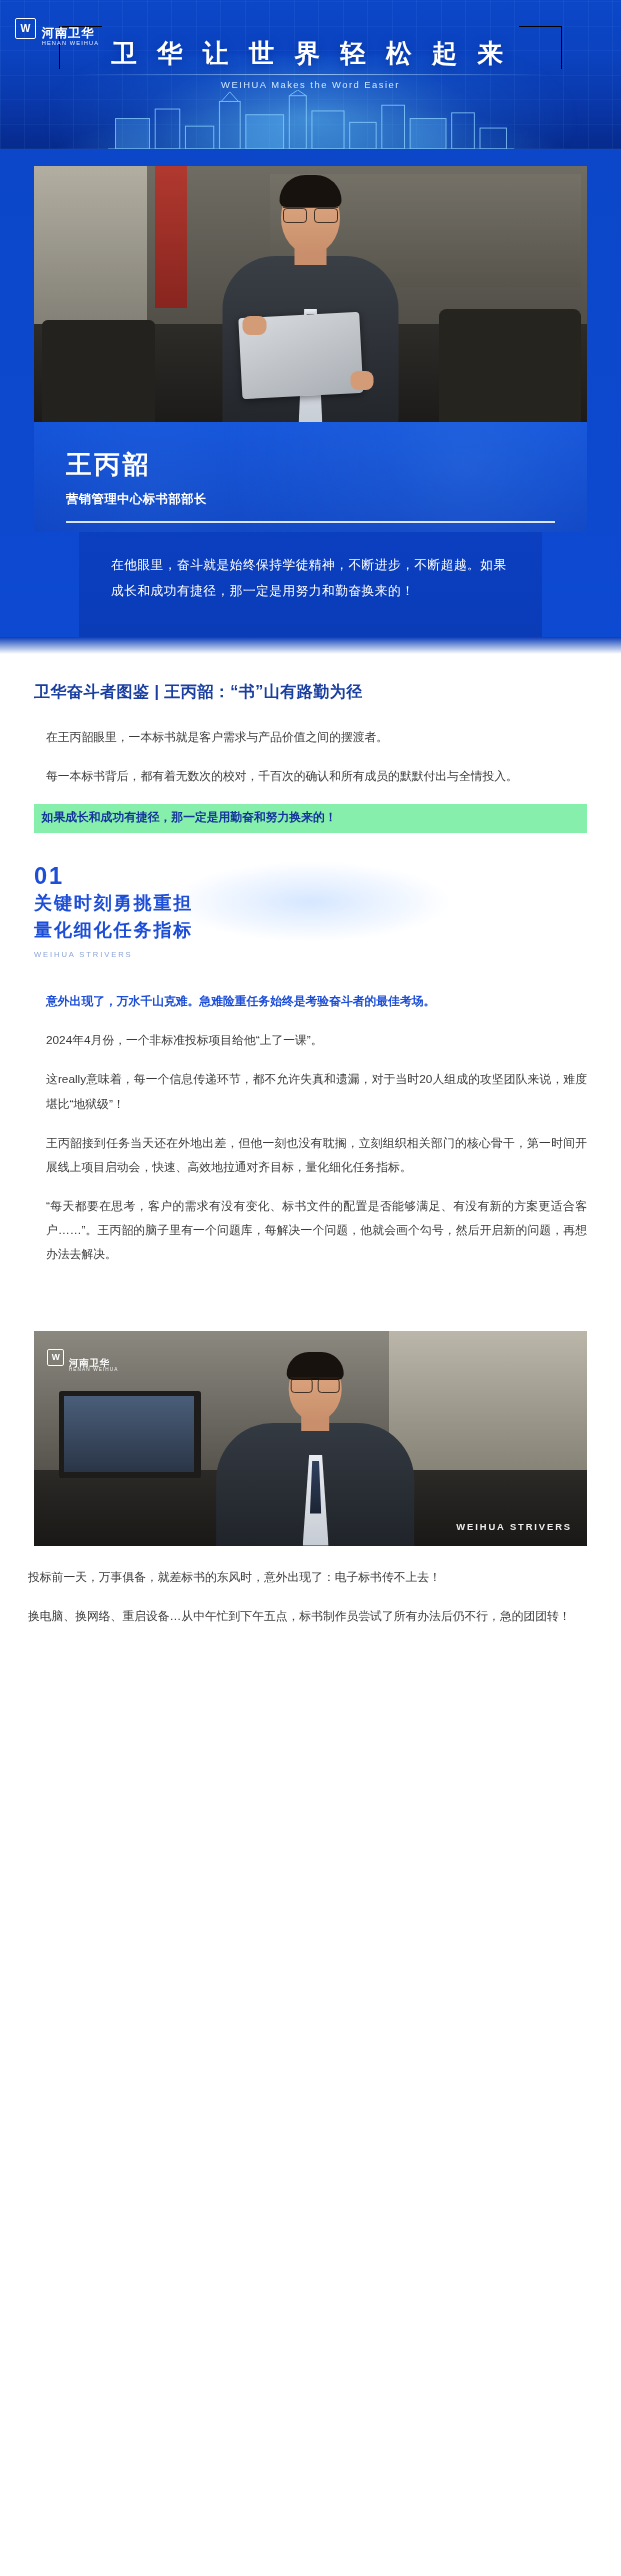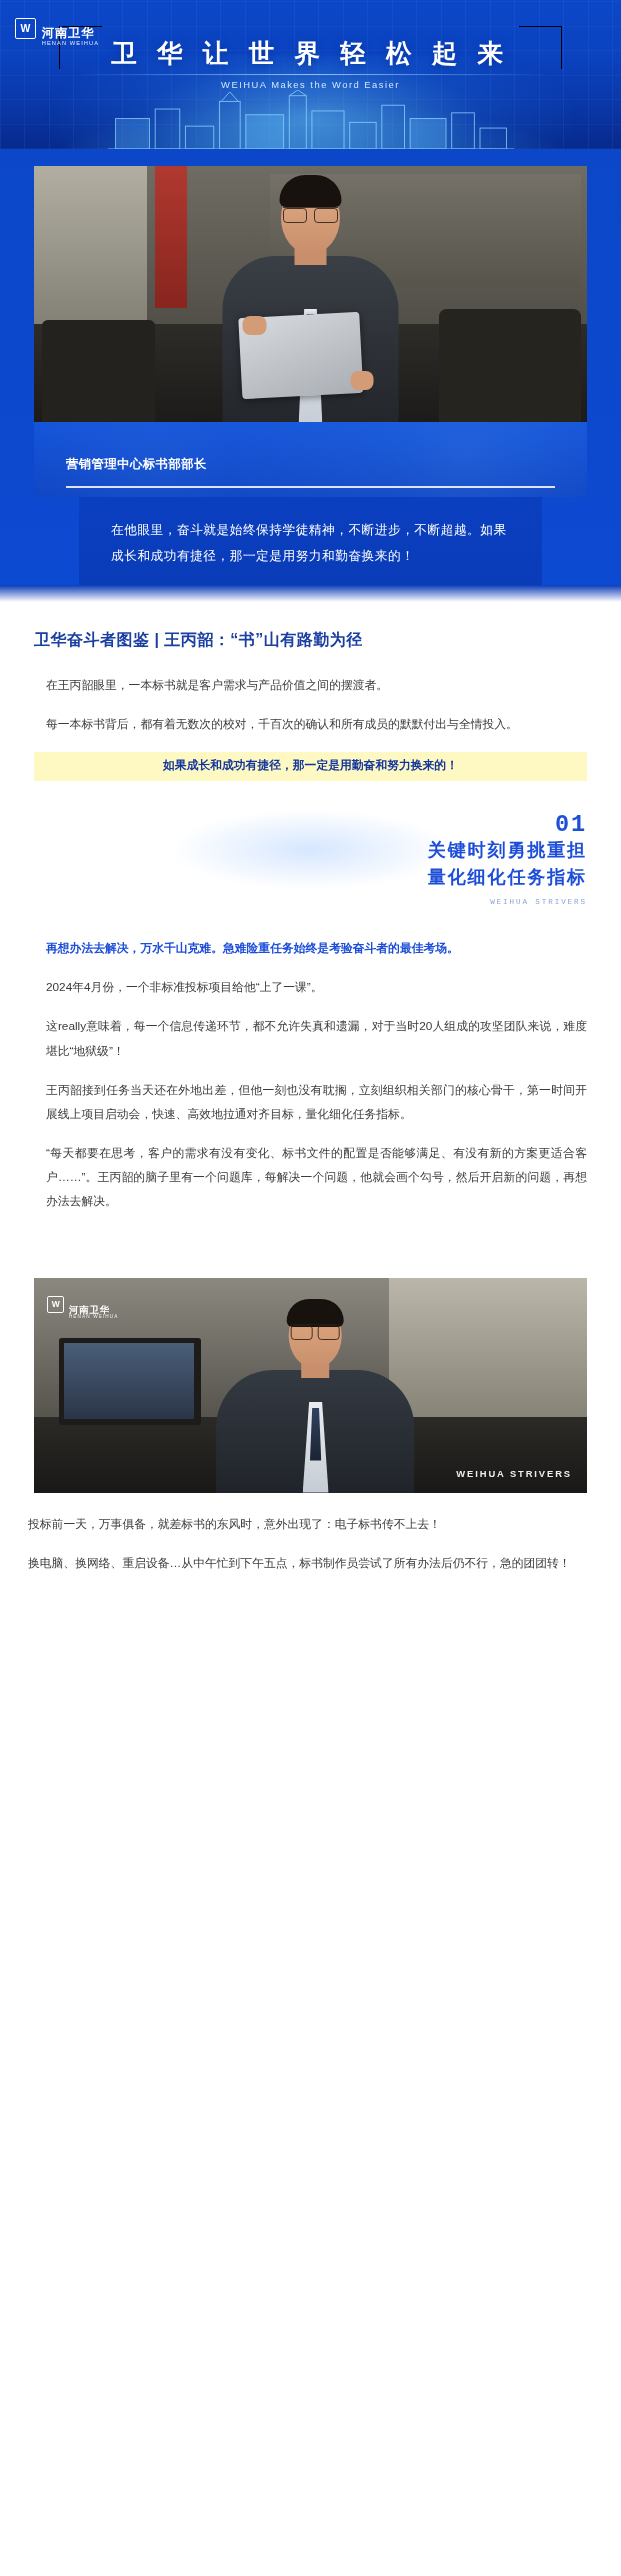--- a/index.html
+++ b/index.html
@@ -201,21 +201,21 @@
       radial-gradient(circle at 78% 40%, rgba(120,190,255,.18), rgba(0,0,0,0) 55%),
       radial-gradient(circle at 22% 60%, rgba(120,190,255,.12), rgba(0,0,0,0) 55%);
   }
   .nc-name { position: relative; color:#fff; font-size: 25.5px; font-weight: bold; letter-spacing: 2.8px; }
   .nc-role { position: relative; color:#fff; font-size: 12.3px; font-weight: bold; margin-top: 9.4px; letter-spacing: 0.5px; }
   .nc-rule { position: relative; height: 1.9px; background: rgba(255,255,255,.85); margin: 13.2px 0 0 0; }
 
   .bluequote {
     width: 463px; margin: 0 auto;
     background: linear-gradient(180deg,#0a3fc0 0%, #0a3cb8 100%);
-    padding: 21px 32px 16px 32px;
+    padding: 21px 32px 33px 32px;
     color: #ffffff;
     font-size: 12.7px;
     line-height: 2.0;
     letter-spacing: 0.5px;
   }
   .blue-tail {
     width: 621px; height: 17px;
     background: linear-gradient(180deg,#0a3cb8 0%, #ffffff 100%);
   }
 
@@ -234,37 +234,35 @@
   .p {
     font-size: 11.8px;
     color: #3b3b3b;
     line-height: 2.05;
     margin: 0 0 15px 12px;
     text-align: justify;
   }
   .strong-blue { color:#1d4ed8; font-weight: bold; }
   .hl {
     display: block;
-    background: #fef9c3;
+    background: #86efac;
     color: #14359c;
     font-weight: bold;
     font-size: 11.8px;
     line-height: 2.0;
     padding: 2.8px 7.6px;
     margin: 0 0 19px 0;
-    text-align: center;
   }
 
   
   .sec-head {
     position: relative;
-    text-align: right;
+    text-align: left;
     margin: 24.5px 0 21px 0;
     padding: 5.7px 0 9.4px 0;
-    font-family: Liberation Mono, monospace;
   }
   .sec-head .halo {
     position: absolute; left: 50%; top: 3.8px; transform: translateX(-50%);
     width: 283px; height: 81px;
     background: radial-gradient(ellipse at 50% 50%, rgba(120,175,255,.30), rgba(255,255,255,0) 70%);
     border-radius: 50%;
   }
   .sec-num {
     position: relative;
     font-size: 23.6px; font-weight: bold; color: #1d4ed8; letter-spacing: 1.9px;
@@ -383,20 +381,21 @@
         <div class="hp-hair"></div>
         <div class="hp-glass"></div>
         <div class="hp-laptop"></div>
         <div class="hp-hand-l"></div>
         <div class="hp-hand-r"></div>
       </div>
     </div>
 
     <div class="namecard">
       <div class="silhouette"></div>
+      <div class="nc-name">王丙韶</div>
       <div class="nc-role">营销管理中心标书部部长</div>
       <div class="nc-rule"></div>
     </div>
 
     <div class="bluequote">在他眼里，奋斗就是始终保持学徒精神，不断进步，不断超越。如果成长和成功有捷径，那一定是用努力和勤奋换来的！</div>
   </div>
   <div class="blue-tail"></div>
 
   <div class="article">
     <h1 class="art-title">卫华奋斗者图鉴 | 王丙韶：“书”山有路勤为径</h1>
@@ -407,21 +406,21 @@
     <div class="hl">如果成长和成功有捷径，那一定是用勤奋和努力换来的！</div>
 
     <div class="sec-head">
       <div class="halo"></div>
       <div class="sec-num">01</div>
       <div class="sec-line1">关键时刻勇挑重担</div>
       <div class="sec-line2">量化细化任务指标</div>
       <div class="sec-en">WEIHUA STRIVERS</div>
     </div>
 
-    <p class="p strong-blue">再想办法去解决，万水千山克难。急难险重任务始终是考验奋斗者的最佳考场。</p>
+    <p class="p strong-blue">意外出现了，万水千山克难。急难险重任务始终是考验奋斗者的最佳考场。</p>
     <p class="p">2024年4月份，一个非标准投标项目给他“上了一课”。</p>
     <p class="p">这really意味着，每一个信息传递环节，都不允许失真和遗漏，对于当时20人组成的攻坚团队来说，难度堪比“地狱级”！</p>
     <p class="p">王丙韶接到任务当天还在外地出差，但他一刻也没有耽搁，立刻组织相关部门的核心骨干，第一时间开展线上项目启动会，快速、高效地拉通对齐目标，量化细化任务指标。</p>
     <p class="p">“每天都要在思考，客户的需求有没有变化、标书文件的配置是否能够满足、有没有新的方案更适合客户……”。王丙韶的脑子里有一个问题库，每解决一个问题，他就会画个勾号，然后开启新的问题，再想办法去解决。</p>
   </div>
 
   <div class="photo2">
     <div class="p2-bg"></div>
     <div class="p2-win"></div>
     <div class="p2-desk"></div>

